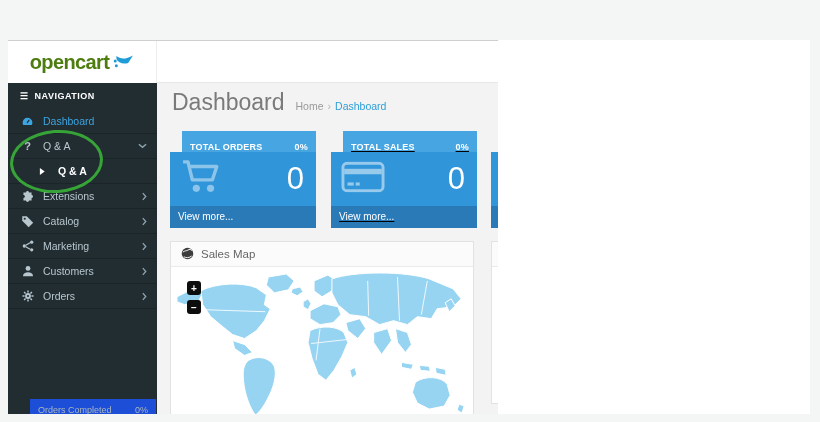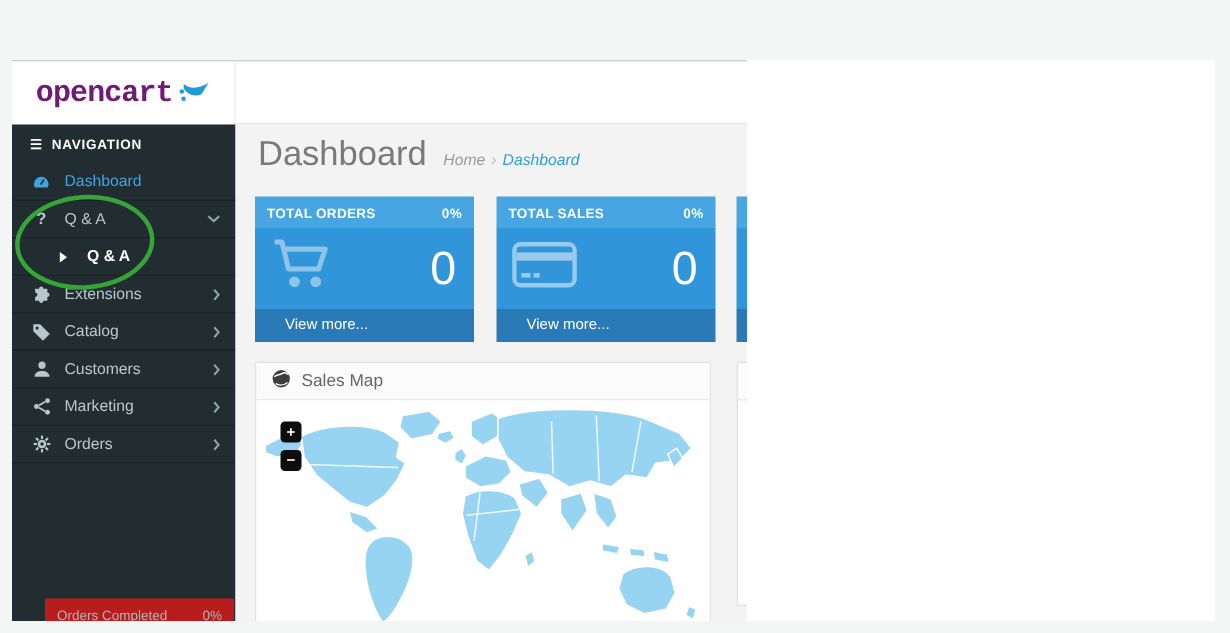--- a/index.html
+++ b/index.html
@@ -10,63 +10,63 @@
     font-family:"Liberation Sans", sans-serif;
   }
   .screenshot { position:absolute; left:8px; top:40px; width:802px; height:374px; background:#fff; }
   .admin-ui { position:absolute; left:0; top:0; width:490px; height:374px; overflow:hidden;
     background:#f3f3f3; border-top:1px solid #cfcfcf; }
 
   
   .topbar { position:absolute; left:0; top:0; width:490px; height:42px; background:#fff; border-bottom:1px solid #e7e7e7; }
   .logo-area { position:absolute; left:0; top:0; width:149px; height:42px; background:#fff;
     border-right:1px solid #ededed; display:flex; align-items:center; justify-content:center; gap:4px; cursor:pointer; }
-  .logo-text { font-size:20px; font-weight:bold; color:#701a75; letter-spacing:-0.6px;font-family:Liberation Mono, monospace; }
+  .logo-text { font-size:20px; font-weight:bold; color:#4d7c0f; letter-spacing:-0.6px; }
 
   
   .sidebar { position:absolute; left:0; top:42px; width:149px; height:332px; background:#222d32; }
   .nav-header { height:26px; display:flex; align-items:center; gap:6px; padding-left:12px;
     font-size:9px; font-weight:bold; color:#fff; letter-spacing:0.5px; }
   .burger { font-size:9px; color:#fff; }
   .nav-item { height:25px; display:flex; align-items:center; padding:0 10px 0 12px;
     color:#b8c7ce; font-size:10.5px; border-bottom:1px solid rgba(0,0,0,0.18); cursor:pointer; }
   .nav-item .ico { width:15px; margin-right:8px; display:flex; justify-content:center; align-items:center; color:inherit; }
   .nav-item .lbl { flex:1; white-space:nowrap; }
   .nav-item .chev { color:#8ea4ad; display:flex; }
   .nav-item.active { color:#3da5e0; }
   .nav-item.sub { padding-left:27px; color:#fff; font-weight:bold; }
   .qmark { font-size:11px; font-weight:bold; }
-  .stat { position:absolute; left:22px; top:316px; width:126px; height:22px; background:#b91c1c;
+  .stat { position:absolute; left:22px; top:316px; width:126px; height:22px; background:#1d4ed8;
     display:flex; justify-content:space-between; align-items:center; padding:0 8px;
     font-size:9px; color:#aab8bd; }
 
   
   .green-ellipse { position:absolute; left:2px; top:89px; width:93px; height:63px;
     border:3px solid #37a437; border-radius:50%; transform:rotate(-4deg); z-index:6; pointer-events:none; }
 
   
   .content { position:absolute; left:149px; top:42px; width:341px; height:332px; background:#f3f3f3; overflow:hidden; }
   .page-head { position:absolute; left:15px; top:6px; display:flex; align-items:baseline; gap:11px; }
   .page-head h1 { margin:0; font-size:23px; font-weight:400; color:#7a7a7a; }
-  .breadcrumb { font-size:10.5px;font-style:italic; }
+  .breadcrumb { font-size:10.5px; }
   .breadcrumb a { text-decoration:none; }
   .bc-home { color:#9a9a9a; }
   .bc-sep { color:#b4b4b4; margin:0 4px; }
   .bc-current { color:#2d9fd8; }
 
   
   .tile { position:absolute; top:48px; width:146px; height:97px; }
-  .tile-1 { left:13px; } .tile-2 { left:174px; } .tile-3 { left:334px; }
-  .tile-head { height:21px; background:#47a6e2; display:flex; justify-content:space-between; align-items:center;
-    padding:0 8px; color:#fff; font-size:9px; font-weight:bold; letter-spacing:0.2px; }
+  .tile-1 { left:13px; } .tile-2 { left:174px;text-decoration:underline; } .tile-3 { left:334px; }
+  .tile-head { height:21px; background:#47a6e2; display:flex; justify-content:space-between; align-items:flex-end;
+    padding:0 8px; color:#fff; font-size:9px; font-weight:bold; letter-spacing:0.2px;margin-left:12px; }
   .tile-body { height:54px; background:#3095d9; position:relative; }
   .tile-body .big-ico { position:absolute; left:10px; top:50%; transform:translateY(-50%); }
   .tile-value { position:absolute; right:12px; top:50%; transform:translateY(-50%); color:#fff; font-size:31px; }
   .tile-foot { display:block; height:22px; background:#2a7ab8; color:#fff; font-size:10px; line-height:22px;
-    padding-left:20px; text-decoration:none; cursor:pointer; }
+    padding-left:8px; text-decoration:none; cursor:pointer; }
 
   
   .panel { position:absolute; background:#fff; border:1px solid #e2e2e2; }
   .map-panel { left:13px; top:158px; width:304px; height:216px; }
   .panel-head { height:25px; border-bottom:1px solid #ebebeb; background:#fbfbfb;
     display:flex; align-items:center; gap:7px; padding:0 10px; font-size:11.5px; color:#666; }
   .panel-body { position:relative; height:190px; background:#fff; overflow:hidden; cursor:grab; }
   .panel-body svg.worldmap { position:absolute; left:0; top:2px; }
   .map-zoom { position:absolute; left:16px; top:14px; display:flex; flex-direction:column; gap:5px; }
   .map-zoom button { width:14px; height:14px; background:#0d0d0d; color:#fff; border:none; border-radius:3px;
@@ -152,42 +152,42 @@
               <path d="M1 1l3.5 4L1 9" fill="none" stroke="currentColor" stroke-width="1.6"></path>
             </svg>
         </span>
       </div>
 
 
 
       <div class="nav-item">
         <span class="ico">
           <svg width="12" height="12" viewBox="0 0 14 14" fill="currentColor">
-              <circle cx="7" cy="4" r="2.8"></circle>
-              <path d="M1.2 13c0-3 2.6-4.4 5.8-4.4s5.8 1.4 5.8 4.4z"></path>
-            </svg>
-        </span>
-        <span class="lbl">Customers</span>
-        <span class="chev">
-          <svg width="5" height="9" viewBox="0 0 6 10">
-              <path d="M1 1l3.5 4L1 9" fill="none" stroke="currentColor" stroke-width="1.6"></path>
-            </svg>
-        </span>
-      </div>
-
-      <div class="nav-item">
-        <span class="ico">
-          <svg width="12" height="12" viewBox="0 0 14 14" fill="currentColor">
               <circle cx="11.3" cy="2.5" r="1.9"></circle>
               <circle cx="2.7" cy="7" r="1.9"></circle>
               <circle cx="11.3" cy="11.5" r="1.9"></circle>
               <path d="M4.4 6.2l5-2.9M4.4 7.8l5 2.9" stroke="currentColor" stroke-width="1.4" fill="none"></path>
             </svg>
         </span>
         <span class="lbl">Marketing</span>
+        <span class="chev">
+          <svg width="5" height="9" viewBox="0 0 6 10">
+              <path d="M1 1l3.5 4L1 9" fill="none" stroke="currentColor" stroke-width="1.6"></path>
+            </svg>
+        </span>
+      </div>
+
+      <div class="nav-item">
+        <span class="ico">
+          <svg width="12" height="12" viewBox="0 0 14 14" fill="currentColor">
+              <circle cx="7" cy="4" r="2.8"></circle>
+              <path d="M1.2 13c0-3 2.6-4.4 5.8-4.4s5.8 1.4 5.8 4.4z"></path>
+            </svg>
+        </span>
+        <span class="lbl">Customers</span>
         <span class="chev">
           <svg width="5" height="9" viewBox="0 0 6 10">
               <path d="M1 1l3.5 4L1 9" fill="none" stroke="currentColor" stroke-width="1.6"></path>
             </svg>
         </span>
       </div>
 
       <div class="nav-item">
         <span class="ico">
           <svg width="12" height="12" viewBox="0 0 14 14">

